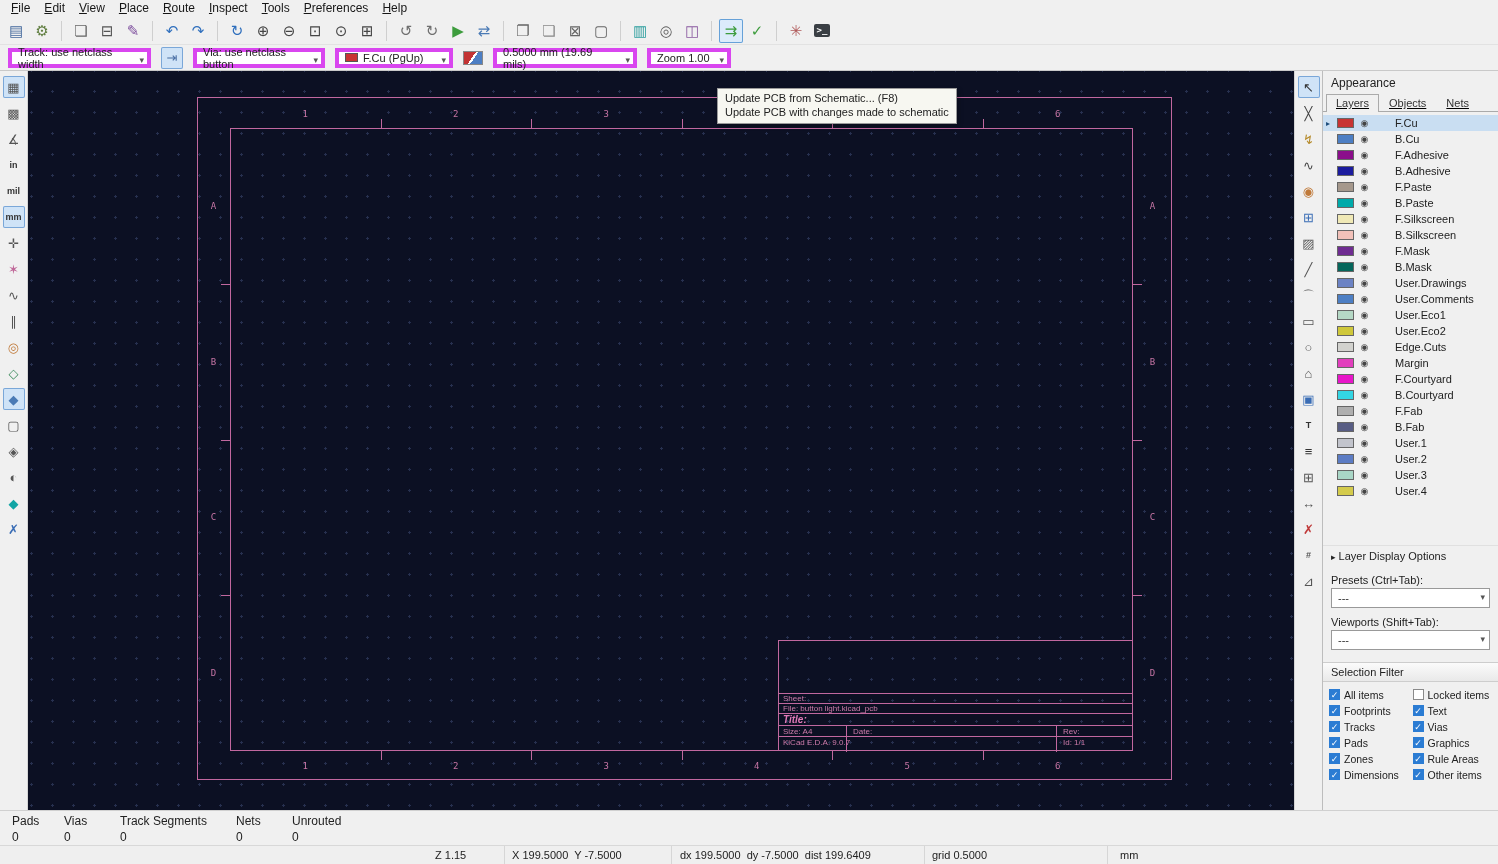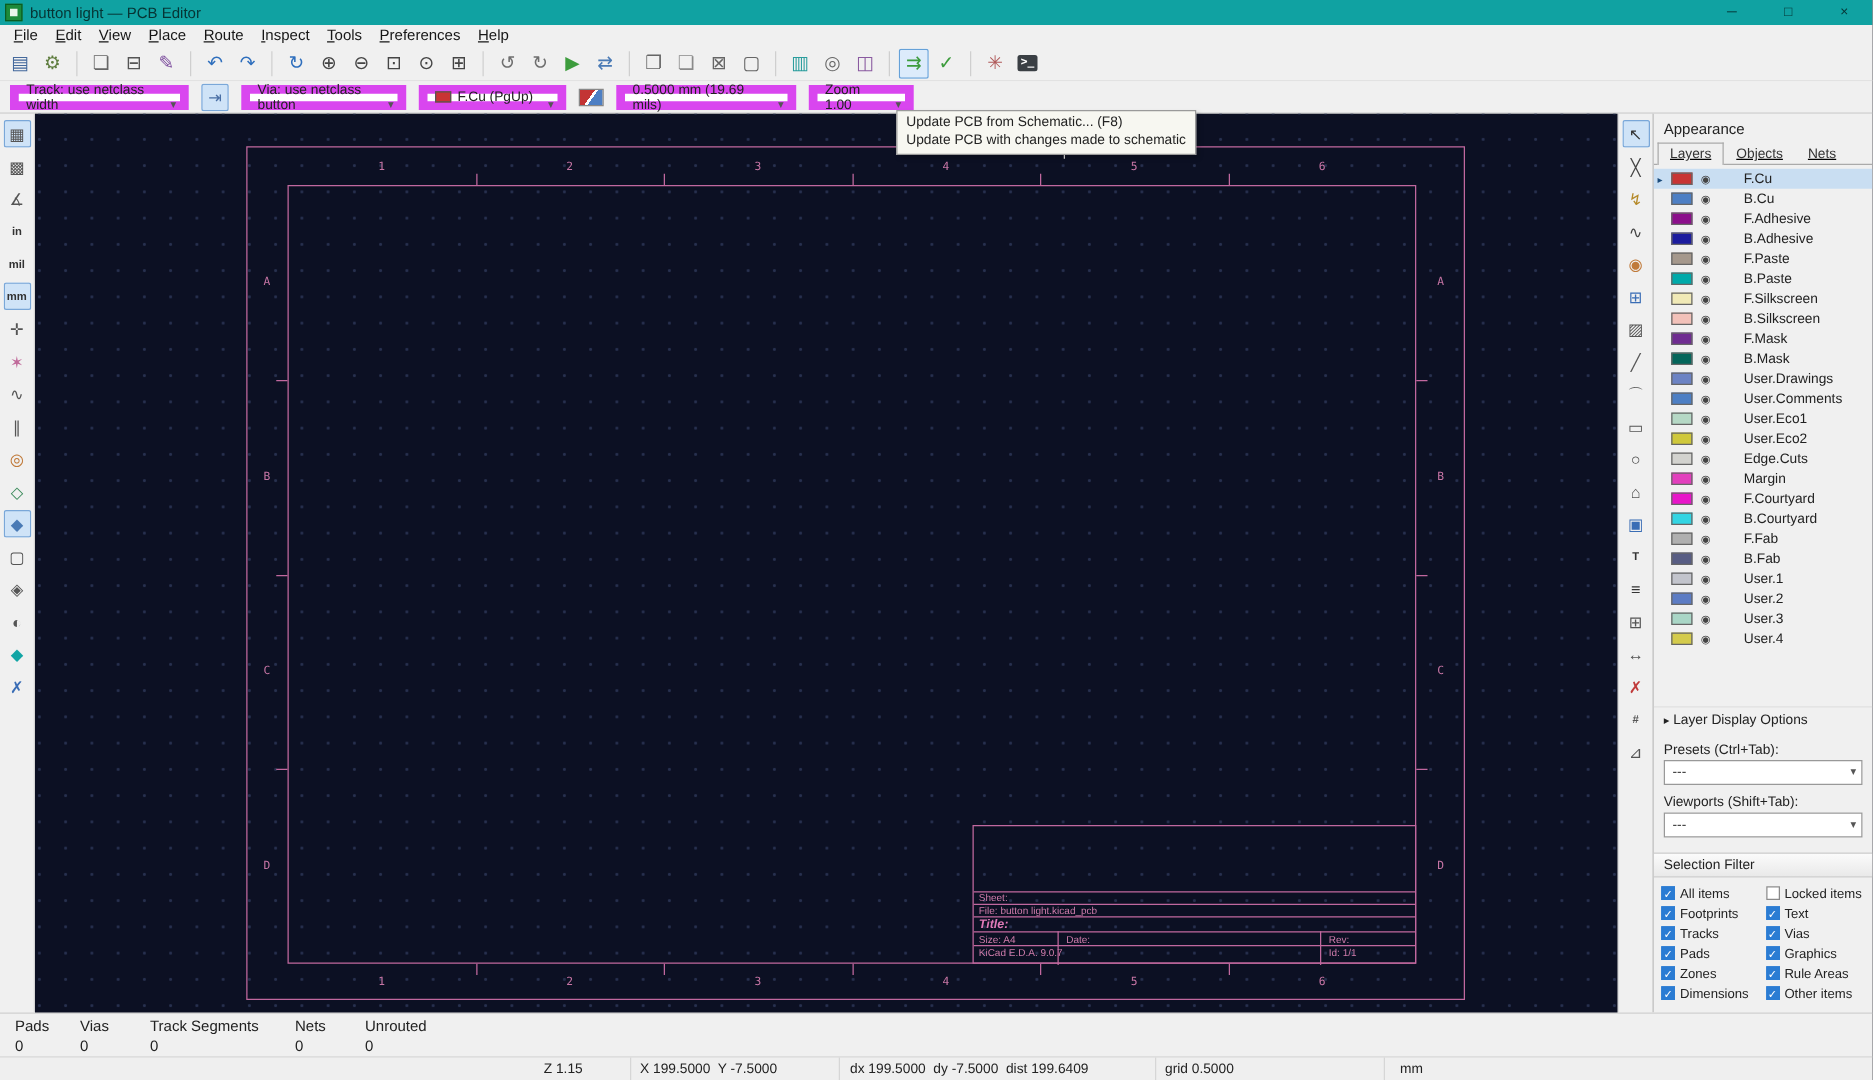--- a/index.html
+++ b/index.html
@@ -22,21 +22,21 @@
   
   .toolbar-main { height:28px; background:#f0f0f0; display:flex; align-items:center; padding-left:4px; gap:2px; border-bottom:1px solid #e2e2e2; flex:none; }
   .tb-btn { width:24px; height:24px; display:flex; align-items:center; justify-content:center; border-radius:2px; flex:none; }
   .tb-btn.hover { background:#dcebfb; box-shadow:inset 0 0 0 1px #66a1d8; }
   .tb-glyph { font-size:15px; line-height:1; }
   .tb-glyph.txt { font-size:9px; font-weight:bold; }
   .tb-glyph.boxed { font-family:"DejaVu Sans Mono",monospace; font-size:9px; padding:2px 3px; border-radius:2px; }
   .tb-sep { width:1px; height:20px; background:#cfcfcf; margin:0 5px; flex:none; }
 
   .toolbar-second { height:26px; background:#f0f0f0; display:flex; align-items:center; padding-left:8px; gap:10px; border-bottom:1px solid #c9c9c9; flex:none; }
-  .combo { height:20px; background:#fff; border:7px solid #d946ef; font-size:11px; color:#222; display:flex; align-items:center; padding:0 16px 0 6px; position:relative; }
+  .combo { height:20px; background:#fff; border:4px solid #d946ef; font-size:11px; color:#222; display:flex; align-items:center; padding:0 16px 0 6px; position:relative; }
   .combo .chev { position:absolute; right:3px; top:3px; font-size:9px; color:#555; }
   .combo .swatch { width:13px; height:9px; border:1px solid #555; margin-right:5px; flex:none; }
   .small-toggle { width:22px; height:22px; display:flex; align-items:center; justify-content:center; border-radius:2px; font-size:13px; color:#4a6fa5; }
   .small-toggle.active { background:#cfe3f7; box-shadow:inset 0 0 0 1px #7aa7d8; }
   .layer-pair { width:20px; height:14px; border:1px solid #888; background:linear-gradient(125deg,#c33434 45%,#ffffff 45%,#ffffff 55%,#4d7fc4 55%); }
 
   
   .main { flex:1; display:flex; min-height:0; }
   .side-toolbar { width:28px; background:#f0f0f0; display:flex; flex-direction:column; align-items:center; padding-top:5px; gap:4px; flex:none; }
   .side-toolbar.left { border-right:1px solid #d5d5d5; }
@@ -95,29 +95,20 @@
   .sb-value { font-size:12px; color:#222; margin-top:2px; }
   .coordbar { height:19px; background:#efefef; border-top:1px solid #d8d8d8; position:relative; font-size:11px; color:#222; flex:none; }
   .coord-cell { position:absolute; top:3px; white-space:pre; }
   .coord-sep { position:absolute; top:0; width:1px; height:100%; background:#d6d6d6; }
 </style>
 </head>
 <body>
 
 <div class="window">
 
-  <div class="titlebar">
-    <div class="app-icon"></div>
-    <span class="title-text">button light — PCB Editor</span>
-    <div class="win-controls">
-      <span class="win-btn">─</span>
-      <span class="win-btn">□</span>
-      <span class="win-btn">×</span>
-    </div>
-  </div>
 
   <div class="menubar">
       <span class="menu-item">File</span>
       <span class="menu-item">Edit</span>
       <span class="menu-item">View</span>
       <span class="menu-item">Place</span>
       <span class="menu-item">Route</span>
       <span class="menu-item">Inspect</span>
       <span class="menu-item">Tools</span>
       <span class="menu-item">Preferences</span>

